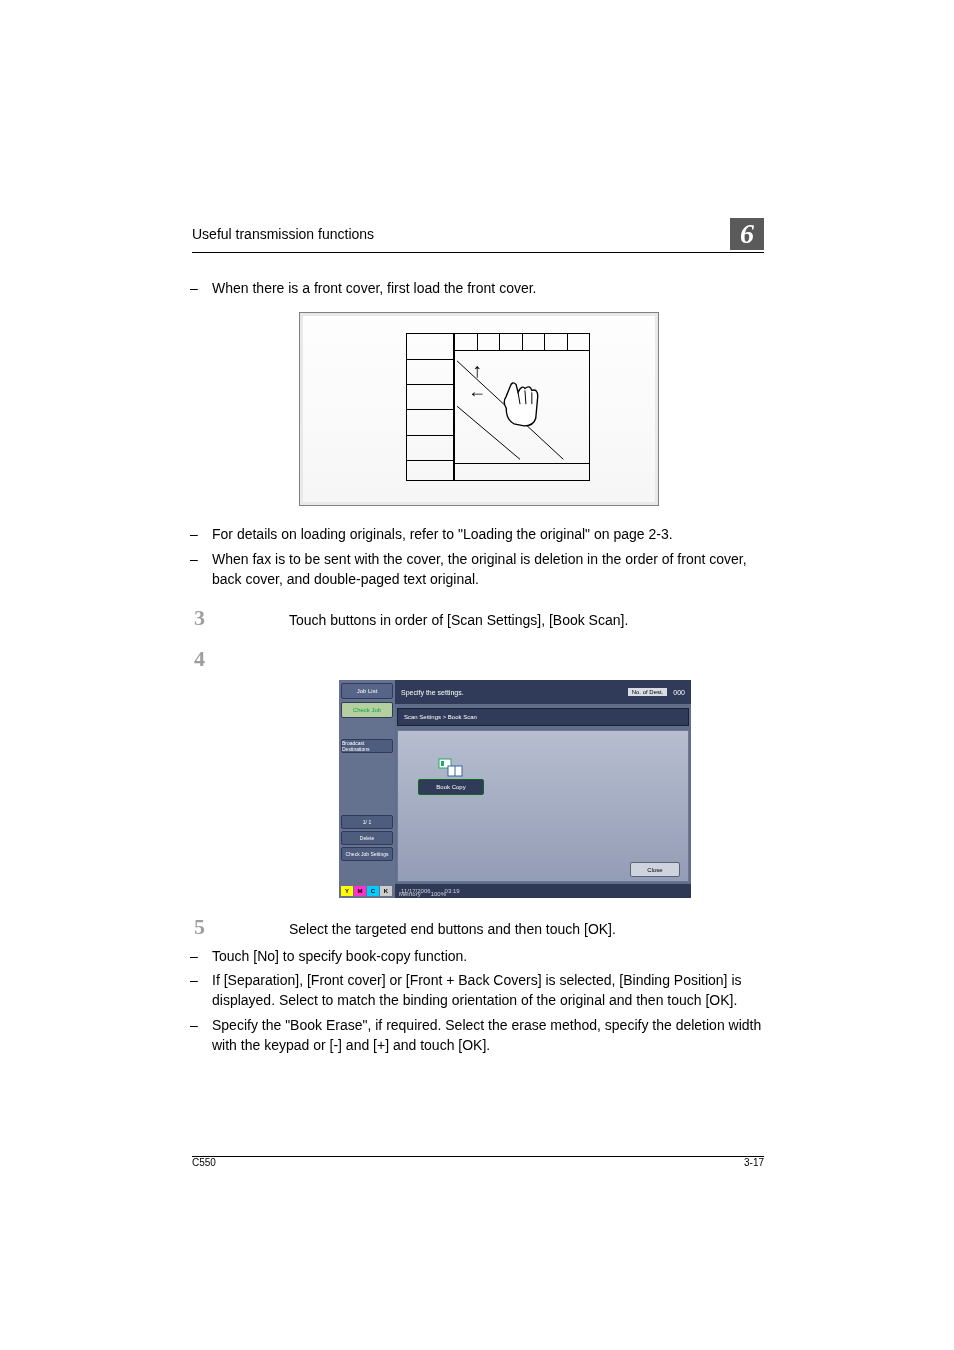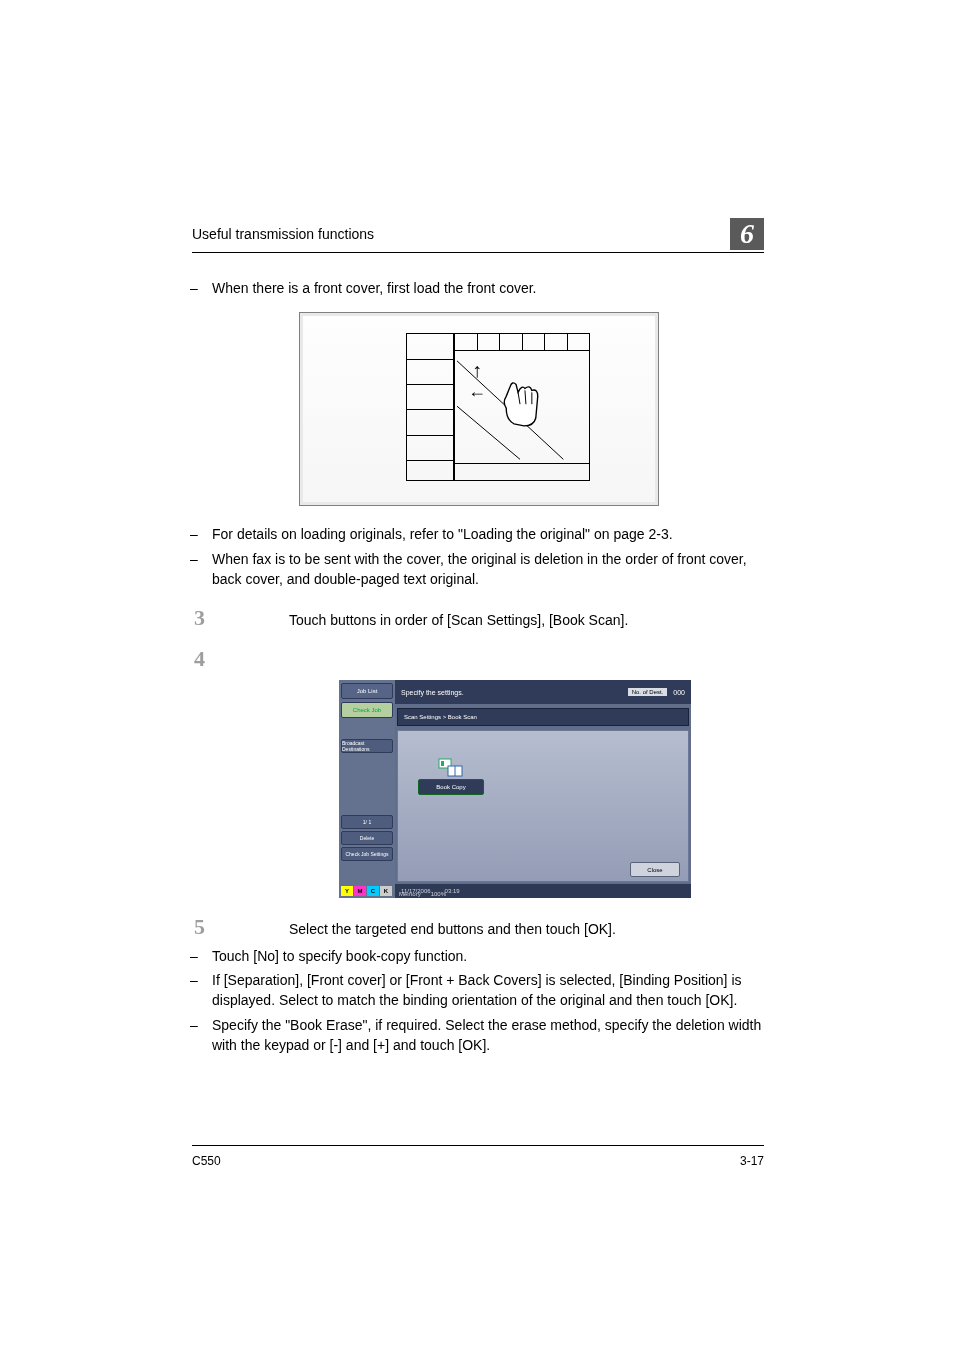--- a/index.html
+++ b/index.html
@@ -40,21 +40,21 @@
   .sb-left .toner{position:absolute;left:2px;bottom:2px;display:flex;gap:1px;}
   .sb-left .toner span{width:12px;height:10px;font-size:6px;font-weight:bold;color:#000;display:flex;align-items:center;justify-content:center;}
   .sb-main{position:absolute;left:56px;top:24px;right:0;bottom:14px;}
   .sb-bread{height:16px;background:#2f3b58;border:1px solid #1a2238;color:#fff;font-size:6px;display:flex;align-items:center;padding:0 6px;margin:4px 2px;}
   .sb-body{position:absolute;left:2px;right:2px;top:26px;bottom:2px;background:linear-gradient(#b6bdcf,#949db6);border:1px solid #6d7896;}
   .sb-btn{position:absolute;left:20px;top:26px;width:66px;}
   .sb-btn .ic{height:22px;display:flex;align-items:center;justify-content:center;font-size:14px;}
   .sb-btn .lb{height:14px;background:#2f3b58;border:1px solid #162;color:#fff;font-size:6px;display:flex;align-items:center;justify-content:center;border-radius:2px;}
   .sb-close{position:absolute;right:8px;bottom:4px;width:48px;height:13px;background:#cfd3dd;border:1px solid #596378;font-size:6px;display:flex;align-items:center;justify-content:center;color:#000;border-radius:2px;}
   .sb-status{position:absolute;left:56px;bottom:0;right:0;height:14px;background:#2d3955;color:#cfd2da;font-size:6px;display:flex;align-items:center;padding:0 6px;gap:14px;}
-  .footer{position:absolute;left:192px;right:190px;bottom:190px;border-top:1px solid #000;padding-top:8px;display:flex;justify-content:space-between;font-size:12px;}
+  .footer{position:absolute;left:192px;right:190px;bottom:190px;border-top:1px solid #000;display:flex;justify-content:space-between;font-size:10px;}
 </style>
 </head>
 <body>
 
 <div class="page">
 
   <div class="running-header">
     <div class="rh-line">
       <span class="rh-title">Useful transmission functions</span>
       <span class="chapter-badge">6</span>

